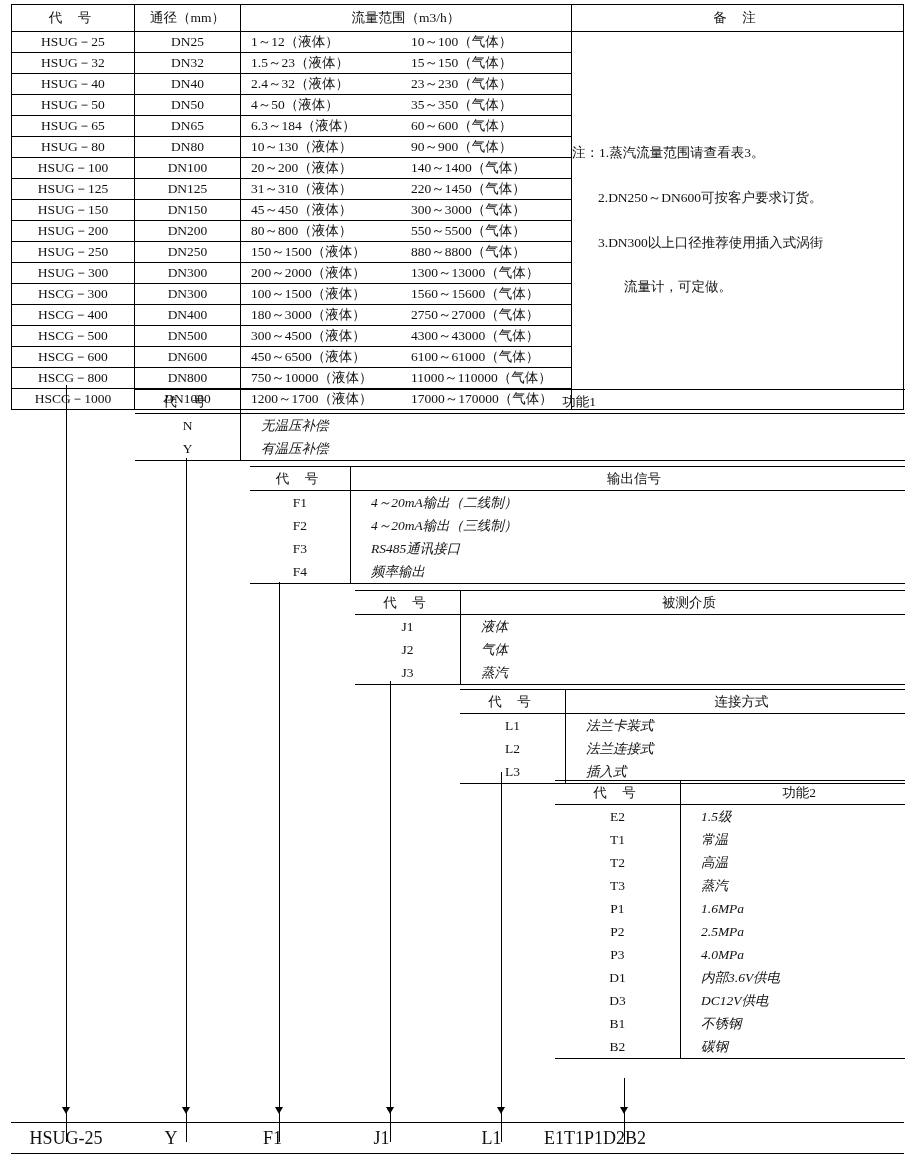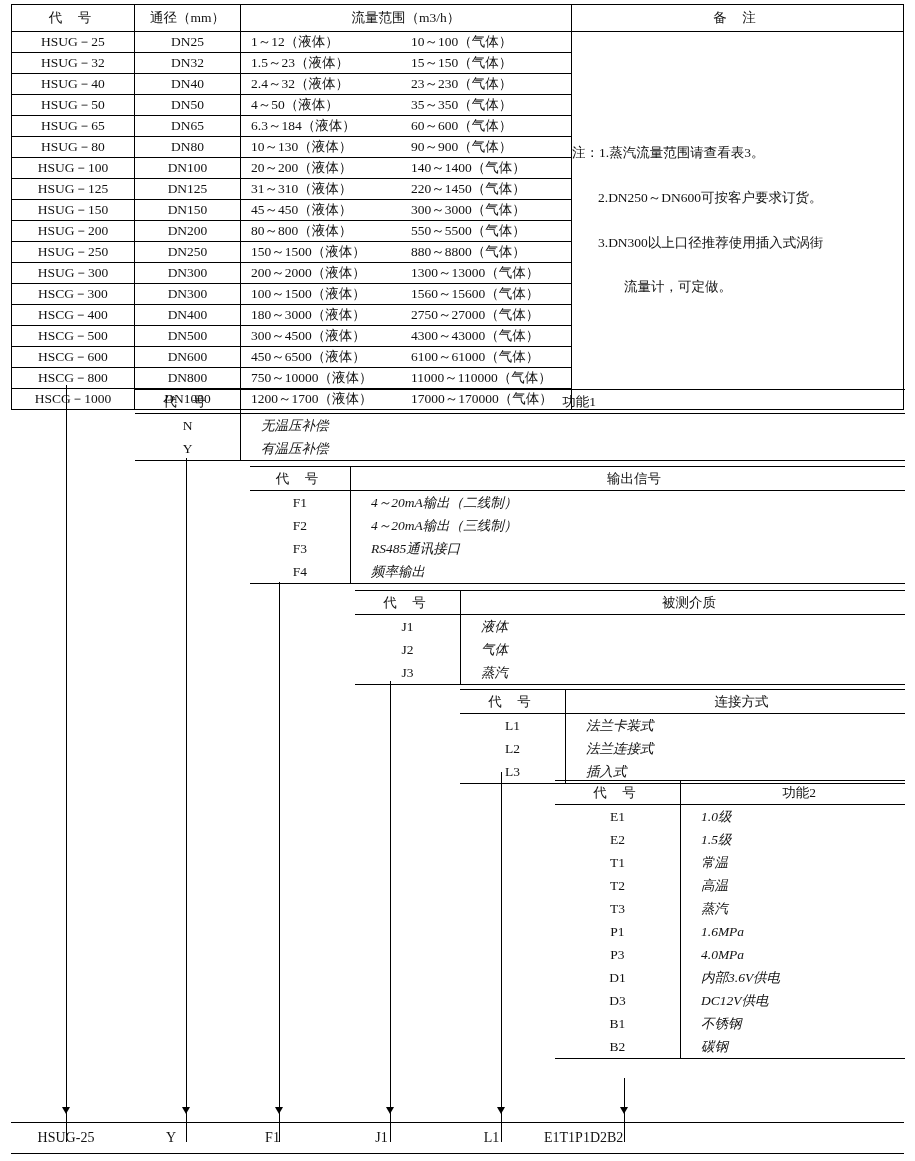--- a/index.html
+++ b/index.html
@@ -70,21 +70,21 @@
   #cas4 .c-code,#cas4 .c-code-h{width:105px;}
   #cas5{left:555px;top:780px;width:350px;}
   #cas5 .c-code,#cas5 .c-code-h{width:125px;}
 
   
   .tbl-bottom{
     position:absolute;left:11px;top:1122px;width:893px;
     border-top:1px solid #000;border-bottom:1px solid #000;
   }
   .tbl-bottom td{
-    height:30px;font-size:14px;padding:0;vertical-align:middle;
+    height:30px;font-size:18px;padding:0;vertical-align:middle;
   }
   .b1{width:110px;text-align:center;}
   .b2{width:100px;text-align:center;}
   .b3{width:103px;text-align:center;}
   .b4{width:115px;text-align:center;}
   .b5{width:105px;text-align:center;}
   .b6{padding-left:12px;}
 
   
   .vline{position:absolute;width:1px;background:#000;}
@@ -385,42 +385,42 @@
 
   <table class="cas" id="cas5">
     <tbody>
         <tr class="hrow">
       <th class="c-code-h hdr">代  号</th>
       <th class="c-desc-h">功能2</th>
     </tr>
     </tbody>
       <tbody id="cas5-body">
         <tr>
-          <td class="c-code">E1</td>
-          <td class="c-desc">1.0级</td>
-        </tr>
-        <tr>
           <td class="c-code">E2</td>
           <td class="c-desc">1.5级</td>
         </tr>
         <tr>
           <td class="c-code">T1</td>
           <td class="c-desc">常温</td>
         </tr>
         <tr>
           <td class="c-code">T2</td>
           <td class="c-desc">高温</td>
         </tr>
         <tr>
           <td class="c-code">T3</td>
           <td class="c-desc">蒸汽</td>
         </tr>
         <tr>
           <td class="c-code">P1</td>
           <td class="c-desc">1.6MPa</td>
+        </tr>
+        <tr>
+          <td class="c-code">P2</td>
+          <td class="c-desc">2.5MPa</td>
         </tr>
         <tr>
           <td class="c-code">P3</td>
           <td class="c-desc">4.0MPa</td>
         </tr>
         <tr>
           <td class="c-code">D1</td>
           <td class="c-desc">内部3.6V供电</td>
         </tr>
         <tr>

